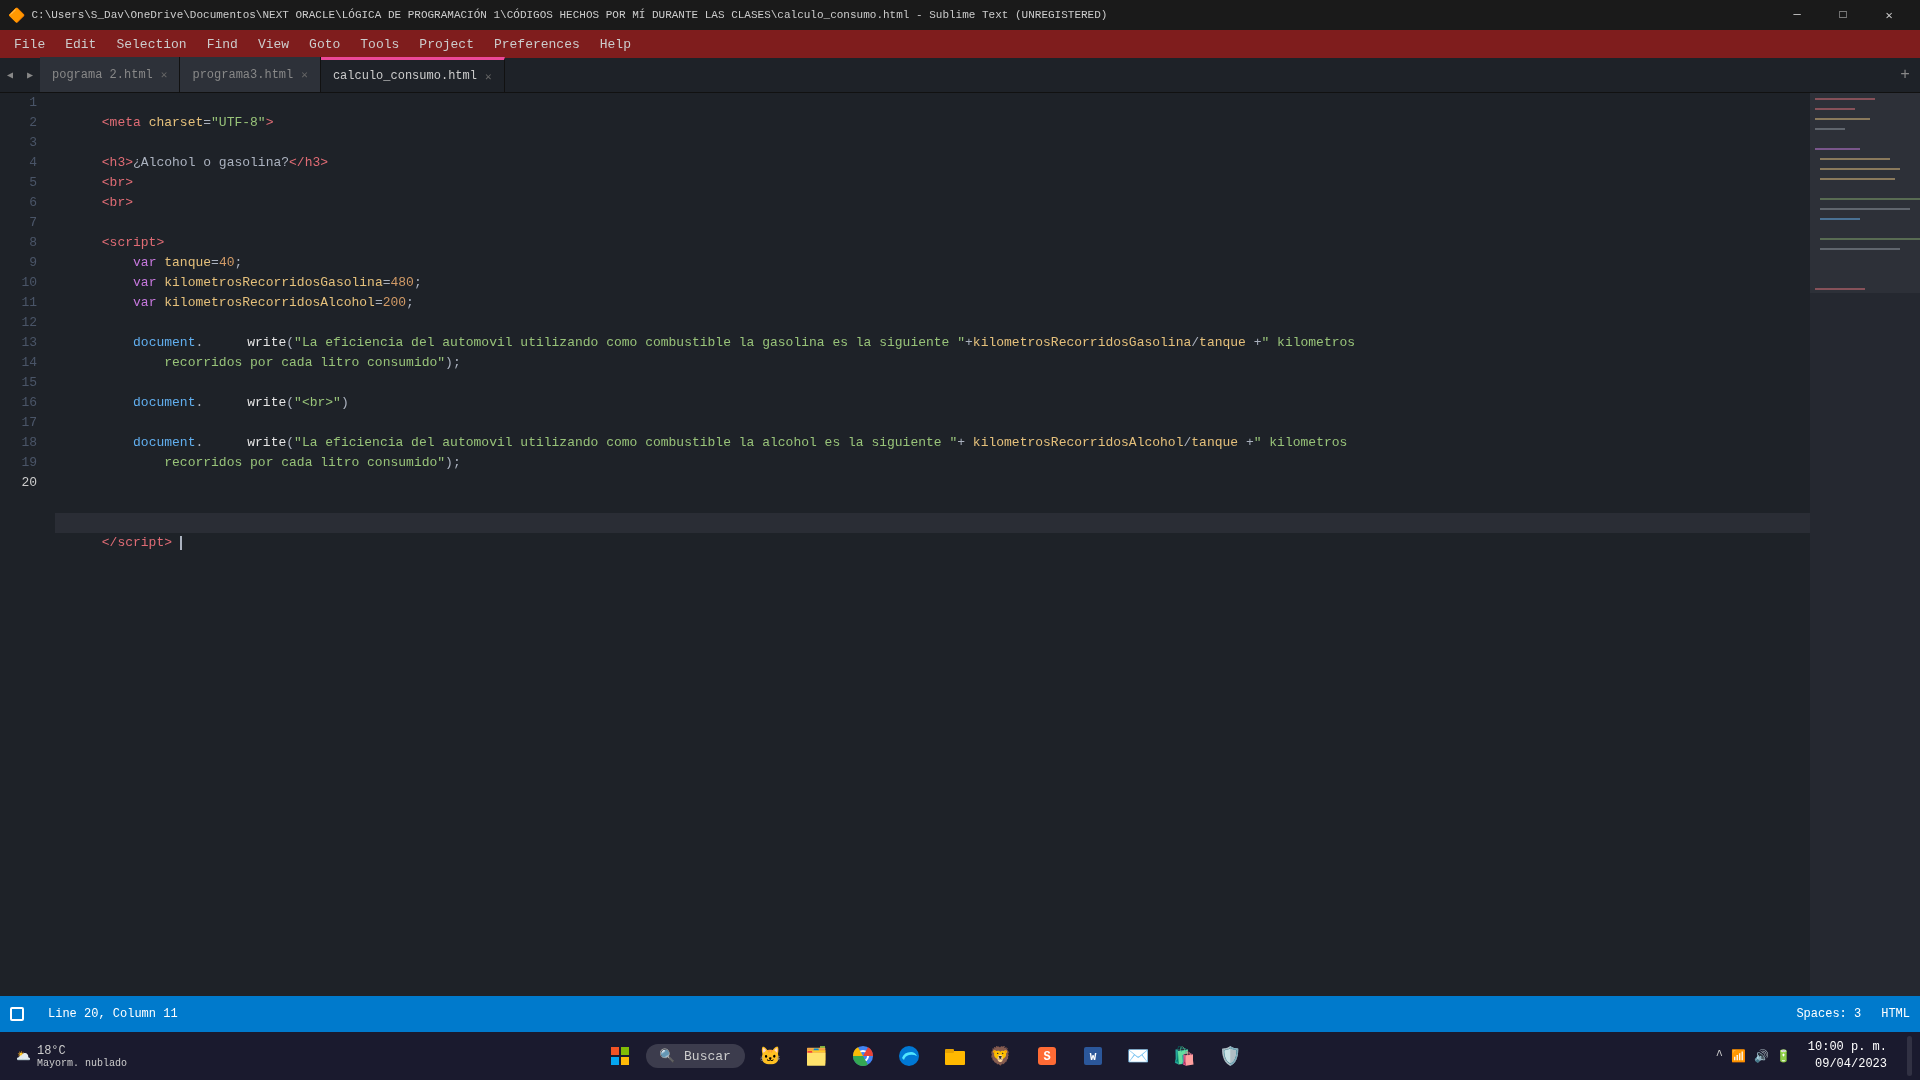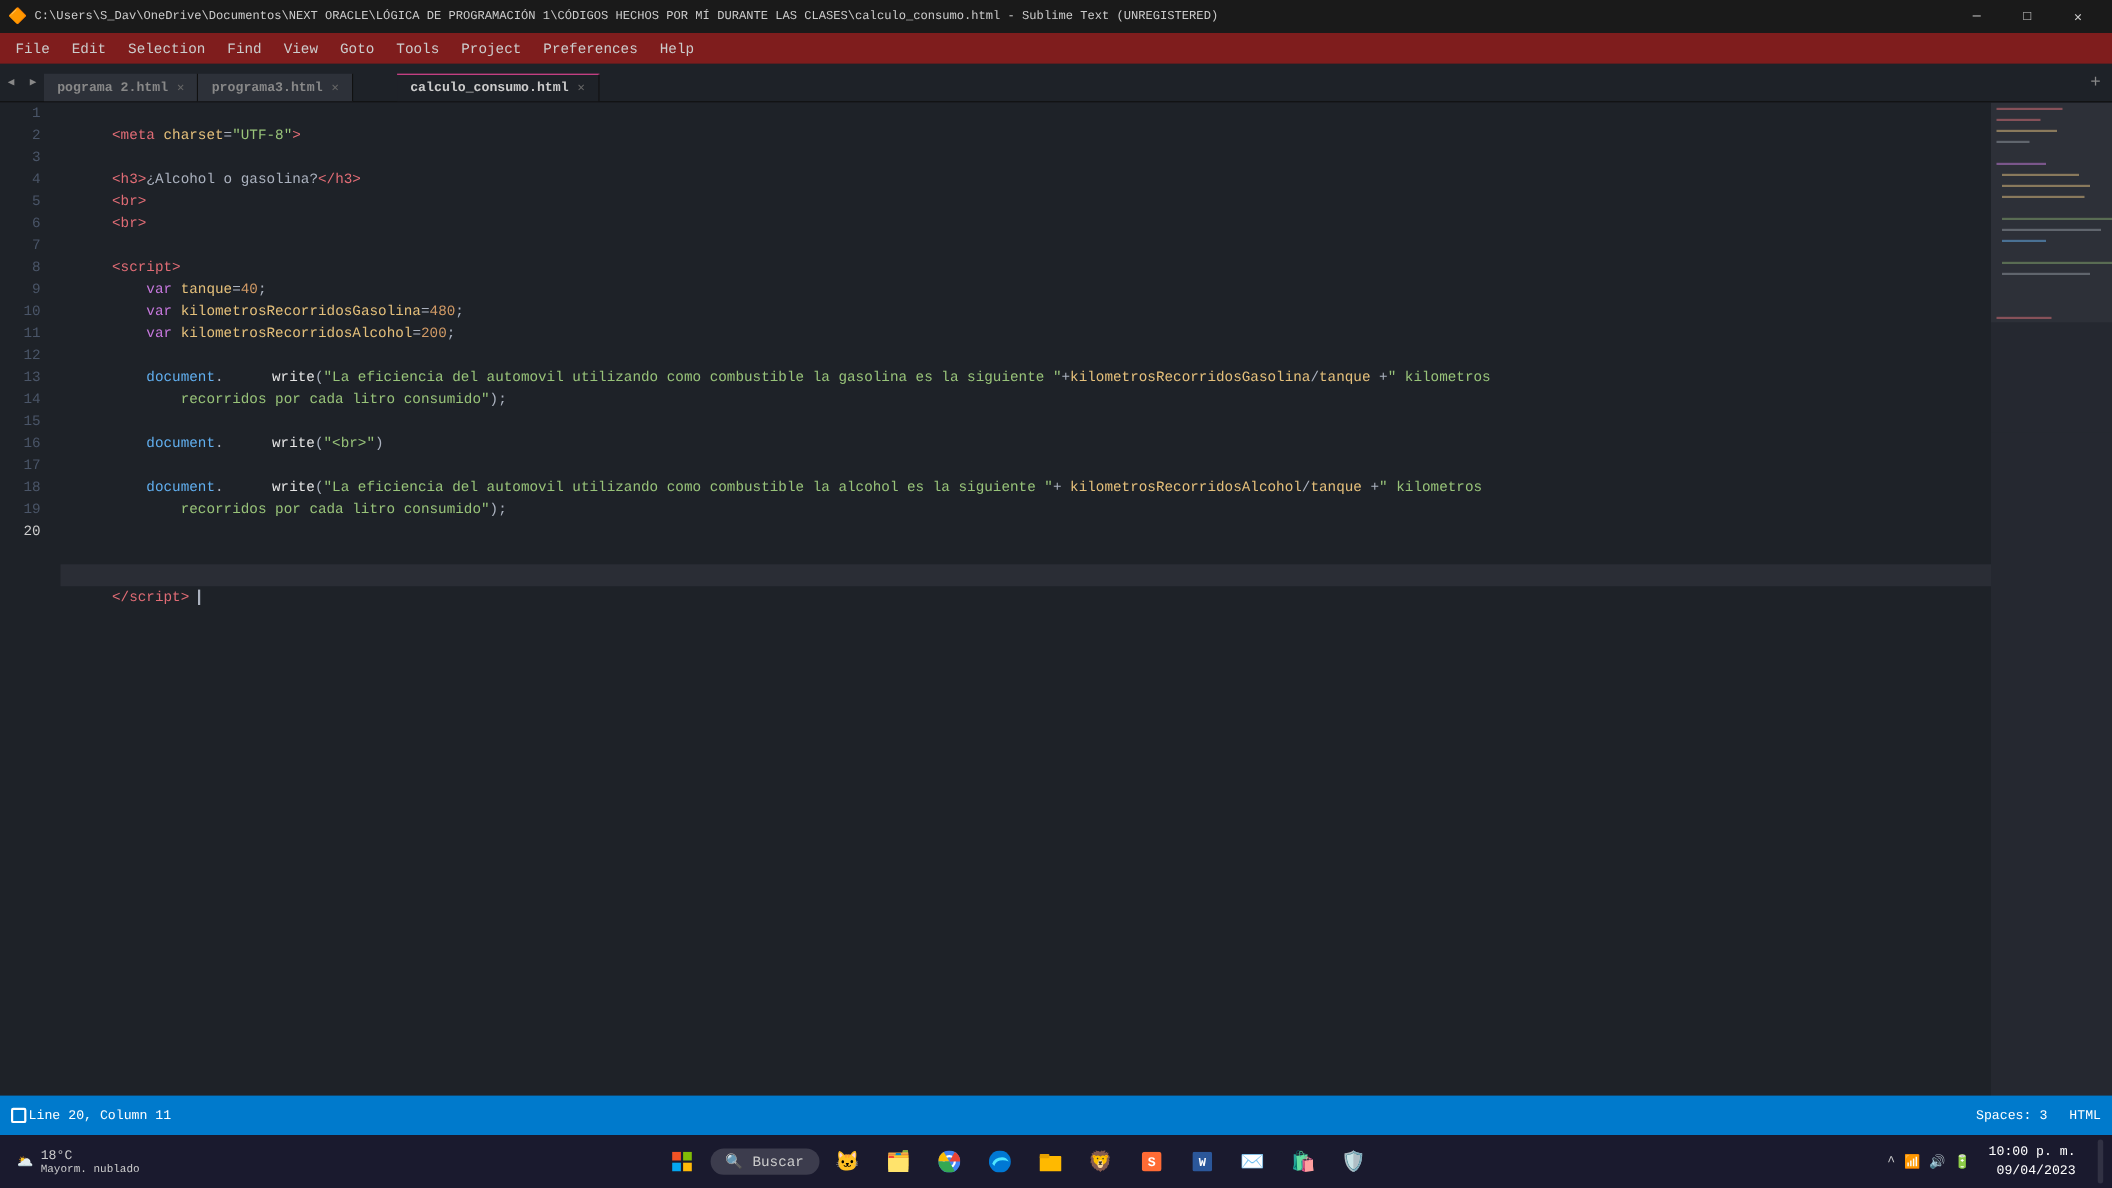--- a/index.html
+++ b/index.html
@@ -35,35 +35,33 @@
       font-size: 13px;
       color: #cccccc;
     }
     .menu-item {
       padding: 4px 10px;
       cursor: pointer;
       border-radius: 3px;
     }
     .tab {
       display: flex; align-items: center;
-      height: 25px;
+      height: 35px;
       padding: 0 12px;
       background: #2d3139;
       border-right: 1px solid #111;
       font-size: 12px;
       color: #888;
       cursor: pointer;
       min-width: 100px;
-      font-weight: bold;
     }
     .tab.active {
       background: #1e2228;
       color: #cccccc;
-      border-top: 1px solid #ec4899;
-      margin-left: 40px;
+      border-top: 3px solid #ec4899;
     }
     .tab .tab-close {
       margin-left: 8px;
       color: #666;
       font-size: 11px;
       cursor: pointer;
     }
     .tab-add-btn {
       width: 30px; height: 35px;
       display: flex; align-items: center; justify-content: center;
@@ -137,21 +135,21 @@
       height: 36px;
       display: flex;
       align-items: center;
       padding: 0 10px;
       font-size: 12px;
       color: #ffffff;
       position: absolute;
       bottom: 48px;
       left: 0; right: 0;
     }
-    #status-bar .status-left { display: flex; align-items: center; gap: 2px; }
+    #status-bar .status-left { display: flex; align-items: center; gap: 24px; }
     #status-bar .status-right { margin-left: auto; display: flex; align-items: center; gap: 20px; justify-content: space-between; }
     .status-indicator { width: 14px; height: 14px; border: 2px solid #ffffff; border-radius: 2px; display: inline-block; }
 
     
     #taskbar {
       background: #000000cc;
       height: 48px;
       position: absolute;
       bottom: 0; left: 0; right: 0;
       display: flex;

